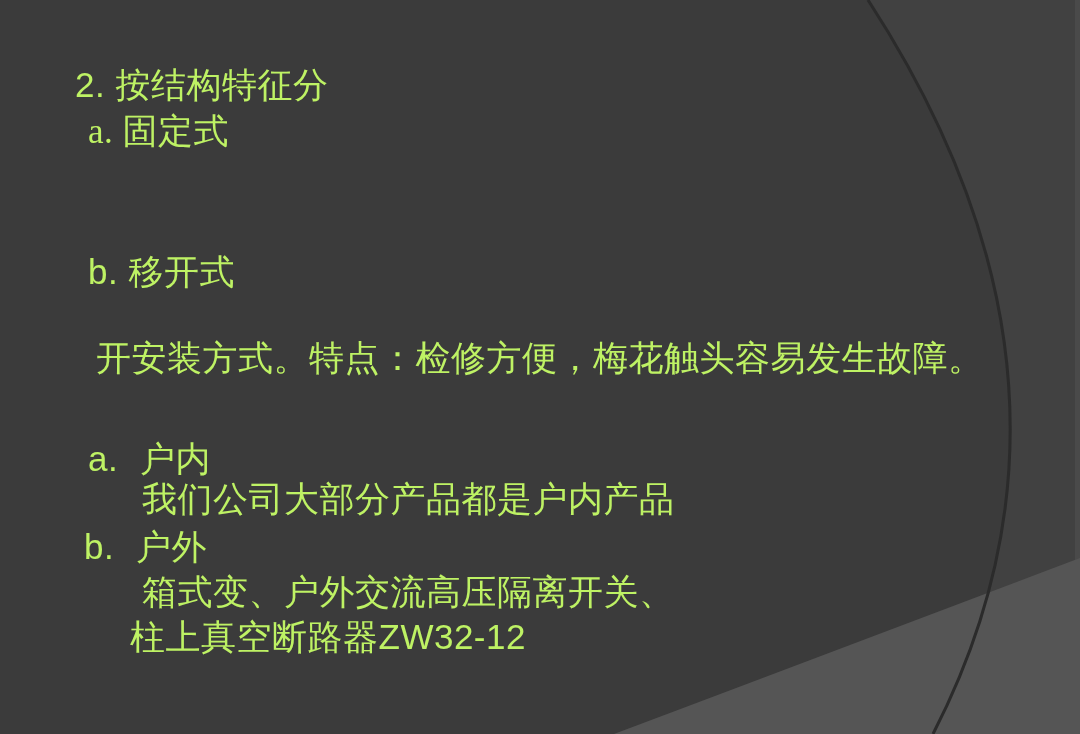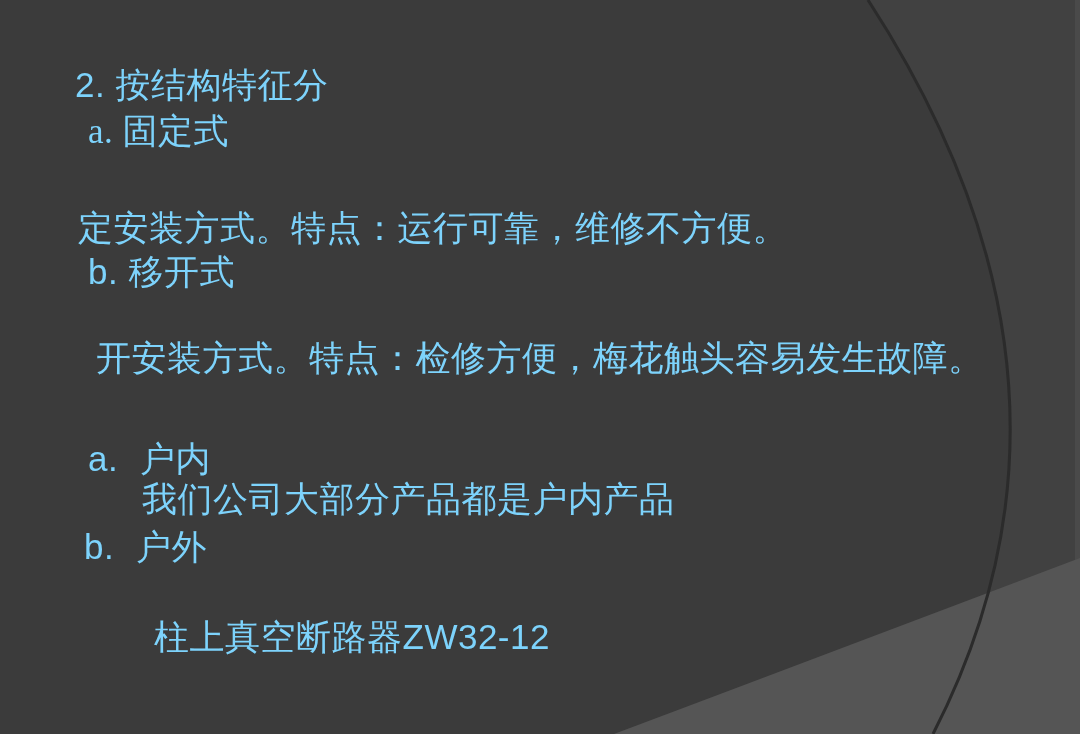--- a/index.html
+++ b/index.html
@@ -18,21 +18,21 @@
   .decor {
     position: absolute;
     left: 0;
     top: 0;
     width: 1080px;
     height: 734px;
     pointer-events: none;
   }
   .line {
     position: absolute;
-    color: #7dd3fc;
+    color: #bef264;
     font-size: 35px;
     line-height: 1.1;
     white-space: nowrap;
     letter-spacing: 0.5px;
   }
   .marker {
     display: inline-block;
     min-width: 52px;
   }
   
@@ -41,49 +41,49 @@
   .l2  { left: 120px; top: 168px; }
   .l3  { left: 78px;  top: 209px; }
   .l4  { left: 88px;  top: 253px; }
   .l5  { left: 120px; top: 298px; }
   .l6  { left: 96px;  top: 339px; }
   .l7  { left: 88px;  top: 389px; }
   .l8  { left: 88px;  top: 440px; }
   .l9  { left: 142px; top: 480px; }
   .l10 { left: 84px;  top: 528px; }
   .l11 { left: 142px; top: 573px; }
-  .l12 { left: 154px; top: 618px; }
+  .l12 { left: 130px; top: 618px; }
 </style>
 </head>
 <body>
 
 <div class="slide">
 
   <svg class="decor" viewBox="0 0 1080 734" aria-hidden="true">
 
     <path d="M868,0 Q1115,380 933,734 L1080,734 L1080,0 Z" fill="#414141"></path>
 
     <rect x="1075" y="0" width="5" height="734" fill="#4a4a4a"></rect>
 
     <path d="M614,734 Q850,645 1080,558 L1080,734 Z" fill="#555555"></path>
 
     <path d="M868,0 Q1115,380 933,734" fill="none" stroke="#2b2b2b" stroke-width="3"></path>
   </svg>
 
   <div class="line l0">2. 按结构特征分</div>
   <div class="line l1">a. 固定式</div>
-  <div class="line l3">定安装方式。特点：运行可靠，维修不方便。</div>
   <div class="line l4">b. 移开式</div>
   <div class="line l6">开安装方式。特点：检修方便，梅花触头容易发生故障。</div>
 
   <div class="line l9">我们公司大部分产品都是户内产品</div>
 
   <div class="line l8">
     <span class="marker">a.</span><span>户内</span>
   </div>
 
   <div class="line l10">
     <span class="marker">b.</span><span>户外</span>
   </div>
 
+  <div class="line l11">箱式变、户外交流高压隔离开关、</div>
   <div class="line l12">柱上真空断路器ZW32-12</div>
 
 </div>
 
 </body></html>

